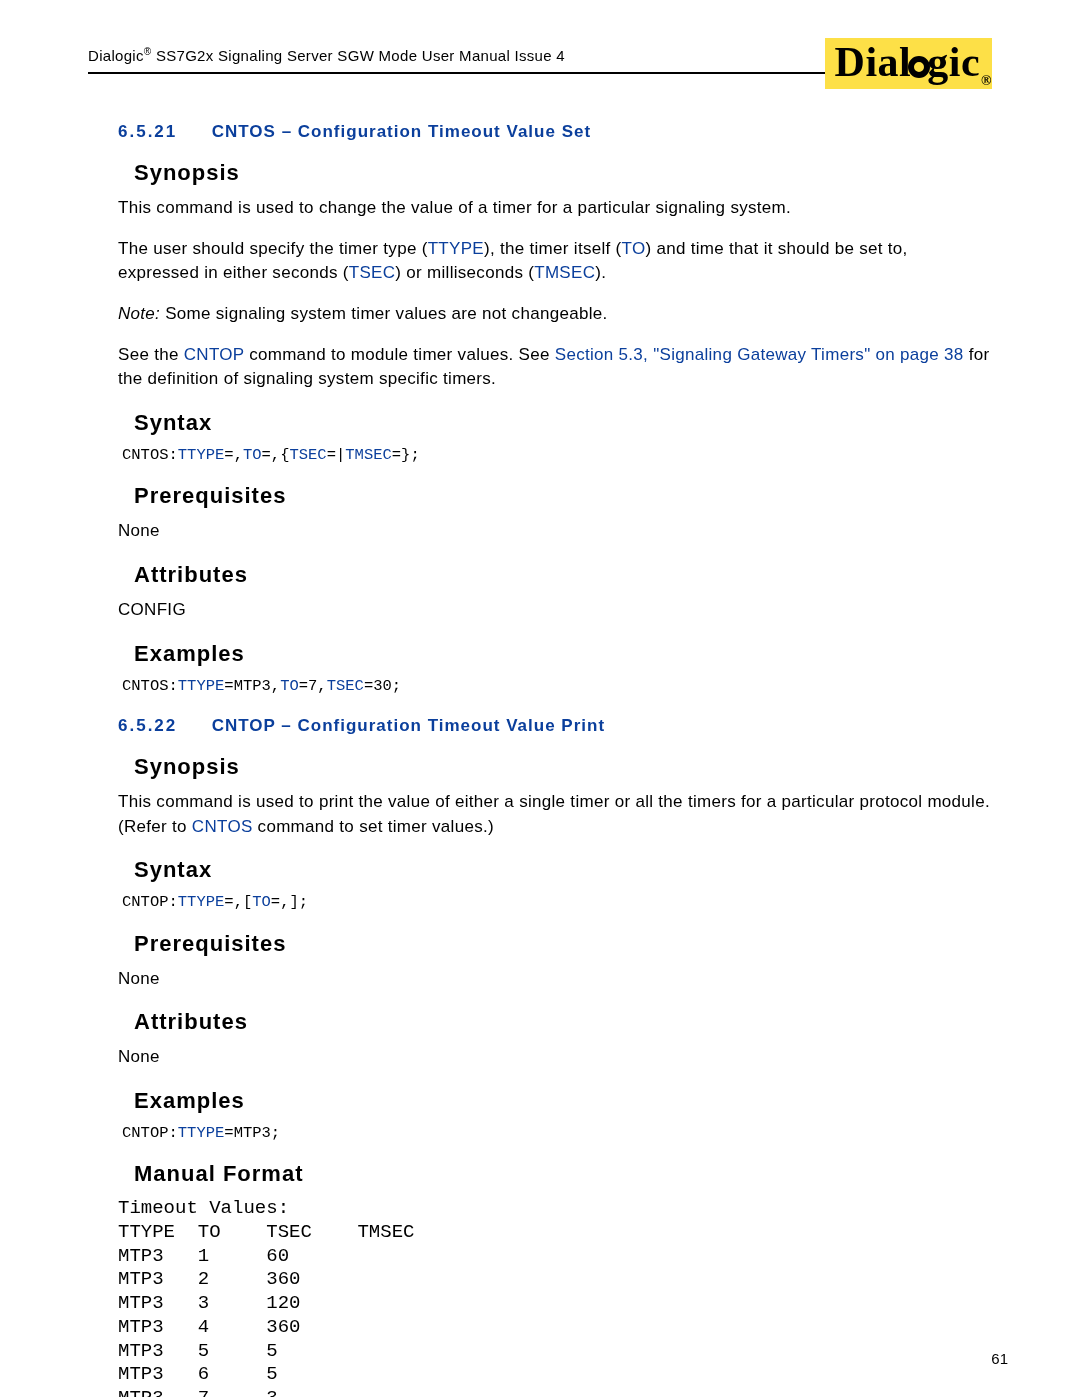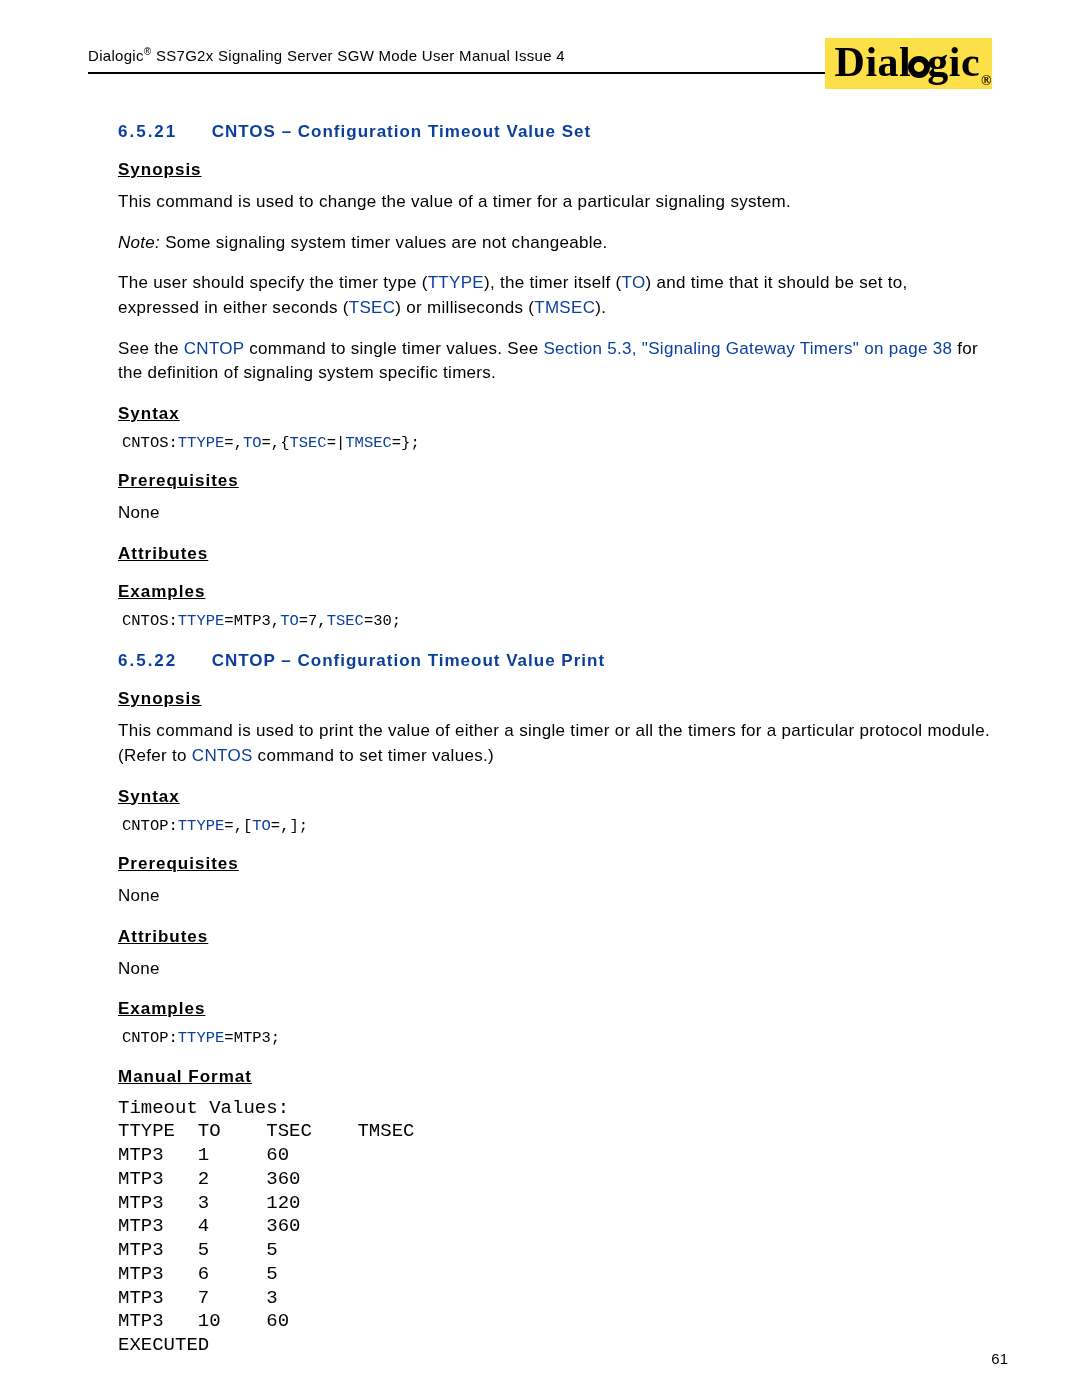--- a/index.html
+++ b/index.html
@@ -59,23 +59,22 @@
     color: #0b3f9c;
     font-weight: bold;
     letter-spacing: 1px;
     margin: 20px 0 18px 0;
     font-size: 17px;
   }
   .h-section .secnum { display: inline-block; width: 88px; letter-spacing: 2px;}
   .h-label {
     font-weight: bold;
     letter-spacing: 1px;
-    margin: 18px 0 10px 0;
-    font-size: 17px;
-    text-decoration: underline;
+    margin: 18px 0 10px 16px;
+    font-size: 22px;
   }
   p { margin: 0 0 16px 0; line-height: 1.45; letter-spacing: 0.3px;}
   .kw { color: #0b3f9c; }
   .italic { font-style: italic; }
   .mono {
     font-family: "Courier New", monospace;
     font-size: 15.5px;
     white-space: pre;
     margin: 2px 0 14px 4px;
     letter-spacing: 0;
@@ -112,38 +111,39 @@
     <div class="h-section">
       <span class="secnum">6.5.21</span>
       <span>CNTOS – Configuration Timeout Value Set</span>
     </div>
 
     <div class="h-label">Synopsis</div>
 
     <p>This command is used to change the value of a timer for a particular signaling system.</p>
 
     <p>
+      <span>The user should specify the timer type (</span><span class="kw">TTYPE</span><span>), the timer itself (</span><span class="kw">TO</span><span>) and time that it should be set to, expressed in either seconds (</span><span class="kw">TSEC</span><span>) or milliseconds (</span><span class="kw">TMSEC</span><span>).</span>
+    </p>
+
+    <p>
       <span class="italic">Note:</span><span> Some signaling system timer values are not changeable.</span>
     </p>
 
     <p>
-      <span>The user should specify the timer type (</span><span class="kw">TTYPE</span><span>), the timer itself (</span><span class="kw">TO</span><span>) and time that it should be set to, expressed in either seconds (</span><span class="kw">TSEC</span><span>) or milliseconds (</span><span class="kw">TMSEC</span><span>).</span>
-    </p>
-
-    <p>
-      <span>See the </span><span class="kw">CNTOP</span><span> command to single timer values. See </span><span class="kw">Section 5.3, "Signaling Gateway Timers" on page 38</span><span> for the definition of signaling system specific timers.</span>
+      <span>See the </span><span class="kw">CNTOP</span><span> command to module timer values. See </span><span class="kw">Section 5.3, "Signaling Gateway Timers" on page 38</span><span> for the definition of signaling system specific timers.</span>
     </p>
 
     <div class="h-label">Syntax</div>
     <div class="mono"><span>CNTOS:</span><span class="kw">TTYPE</span><span>=,</span><span class="kw">TO</span><span>=,{</span><span class="kw">TSEC</span><span>=|</span><span class="kw">TMSEC</span><span>=};</span></div>
 
     <div class="h-label">Prerequisites</div>
     <p>None</p>
 
     <div class="h-label">Attributes</div>
+    <p>CONFIG</p>
 
     <div class="h-label">Examples</div>
     <div class="mono"><span>CNTOS:</span><span class="kw">TTYPE</span><span>=MTP3,</span><span class="kw">TO</span><span>=7,</span><span class="kw">TSEC</span><span>=30;</span></div>
 
     <div class="h-section">
       <span class="secnum">6.5.22</span>
       <span>CNTOP – Configuration Timeout Value Print</span>
     </div>
 
     <div class="h-label">Synopsis</div>

